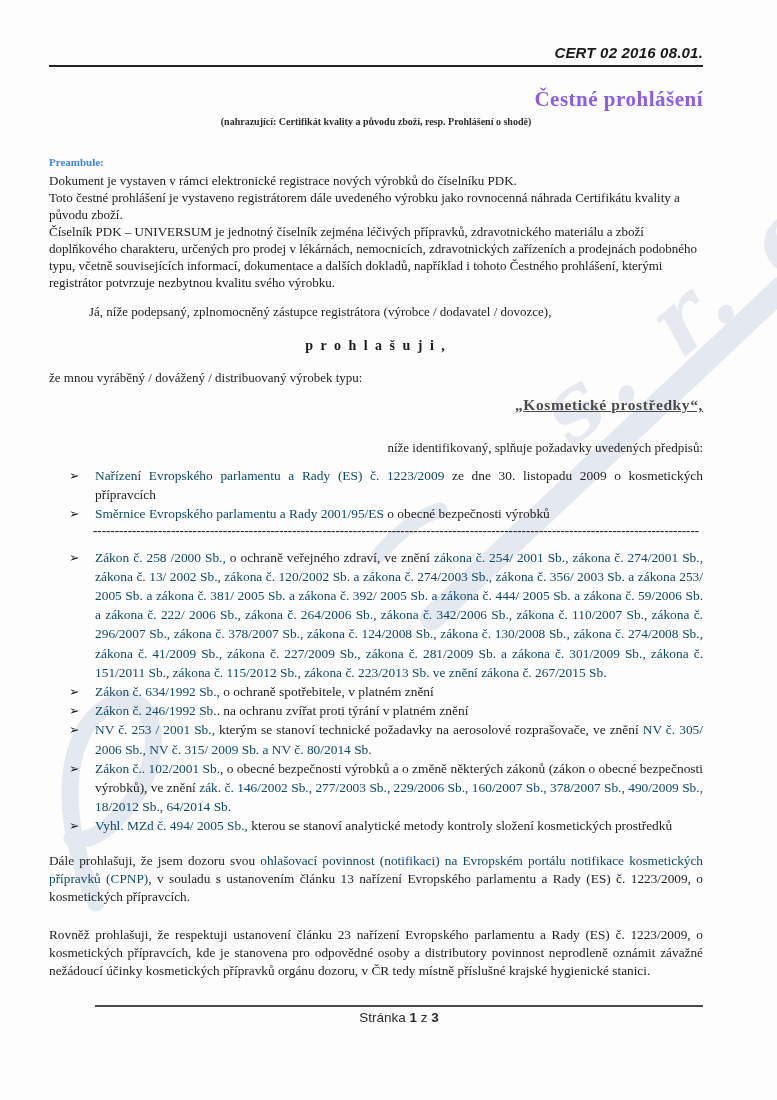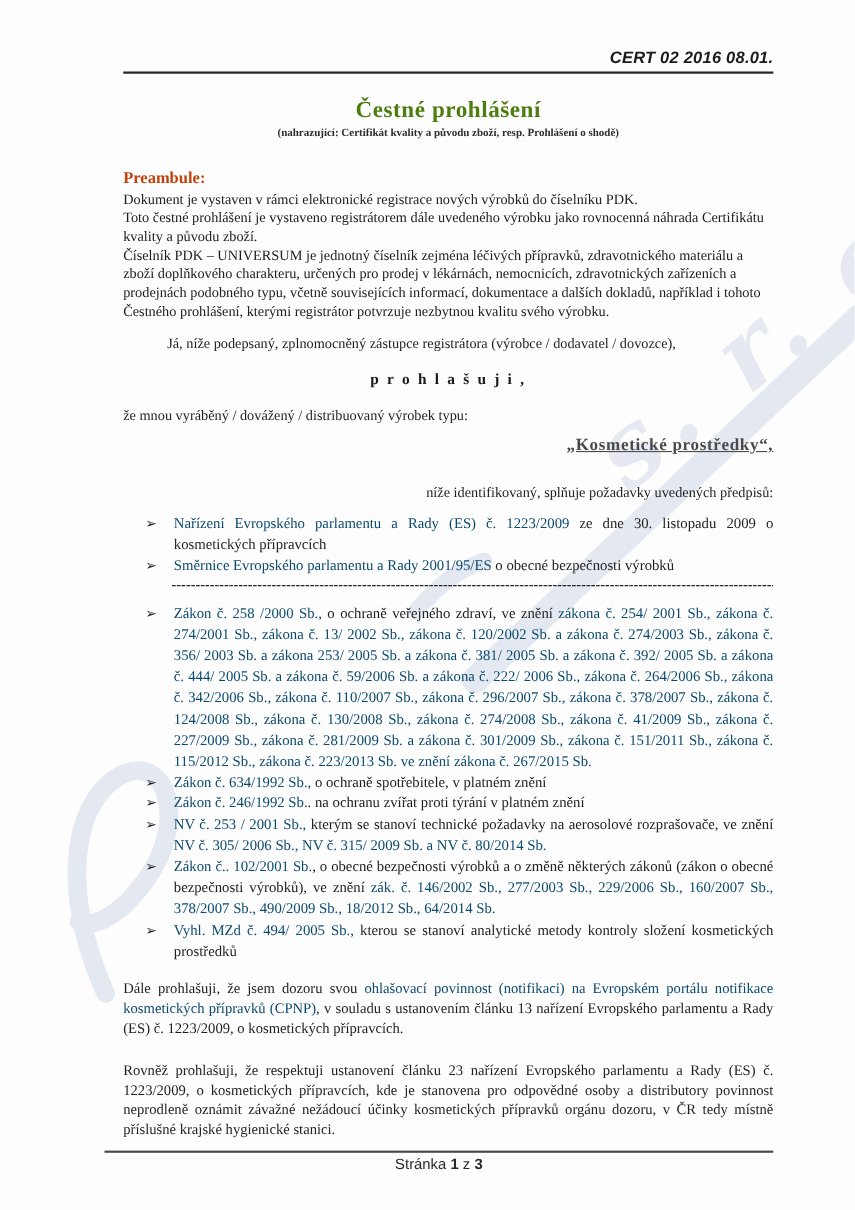--- a/index.html
+++ b/index.html
@@ -5,35 +5,35 @@
   html,body{margin:0;padding:0;background:#ffffff;}
   .page{
     position:relative;
     width:777px;height:1100px;
     background:#fdfdfd;
     overflow:hidden;
     font-family:"Liberation Serif", serif;
     color:#1e1e1e;
   }
   .watermark{position:absolute;left:0;top:0;width:777px;height:1100px;z-index:0;}
-  .content{position:relative;z-index:1;padding:44px 74px 0 112px;}
+  .content{position:relative;z-index:1;padding:44px 74px 0 49px;}
 
   .doc-code{
     text-align:right;
     font-family:"Liberation Sans", sans-serif;
     font-style:italic;font-weight:bold;
     font-size:15px;line-height:17px;color:#1a1a1a;
     letter-spacing:.2px;
   }
   .header-rule{border-bottom:2.5px solid #242424;margin-top:4px;}
 
-  .doc-title{margin-top:20px;text-align:center;font-weight:bold;font-size:21px;line-height:24px;color:#4d7c0f;letter-spacing:.5px;}
+  .doc-title{margin-top:20px;text-align:right;font-weight:bold;font-size:21px;line-height:24px;color:#8b5cf6;letter-spacing:.5px;}
   .doc-subtitle{margin-top:2px;text-align:center;font-weight:bold;font-size:10px;line-height:17px;color:#2d2d2d;}
 
-  .preamble-h{margin-top:22px;font-weight:bold;font-size:15px;line-height:20px;color:#c2410c;}
+  .preamble-h{margin-top:22px;font-weight:bold;font-size:11px;line-height:20px;color:#3b82f6;}
   .preamble p{margin:0;font-size:13px;line-height:17px;color:#202020;}
 
   .declarant{margin-top:12px;text-indent:40px;font-size:13px;line-height:17px;}
   .verb{margin-top:16px;text-align:center;font-weight:bold;font-size:14px;line-height:19px;letter-spacing:2px;color:#1a1a1a;}
   .product-intro{margin-top:14px;font-size:13px;line-height:17px;}
   .product-type{margin-top:8px;text-align:right;line-height:21px;}
   .product-type span{
     font-weight:bold;font-size:15.5px;color:#4a4a4a;
     text-decoration:underline;letter-spacing:.6px;
   }
@@ -52,21 +52,21 @@
   .dash-sep{
     margin:2px 0 2px 44px;height:12px;line-height:10px;
     font-weight:bold;font-size:13px;color:#222;
     white-space:nowrap;overflow:hidden;
   }
 
   .closing{font-size:13.3px;line-height:18px;text-align:justify;color:#1f1f1f;}
   .closing.first{margin-top:16px;}
   .closing.second{margin-top:20px;}
 
-  .footer{position:absolute;left:95px;right:74px;top:1046px;z-index:1;}
+  .footer{position:absolute;left:95px;right:74px;top:1005px;z-index:1;}
   .footer-rule{border-top:2px solid #4b4b4b;}
   .page-num{
     margin-top:3px;text-align:center;
     font-family:"Liberation Sans", sans-serif;
     font-size:13.5px;color:#2a2a2a;
   }
   .page-num b{font-weight:bold;}
 </style>
 </head>
 <body>

